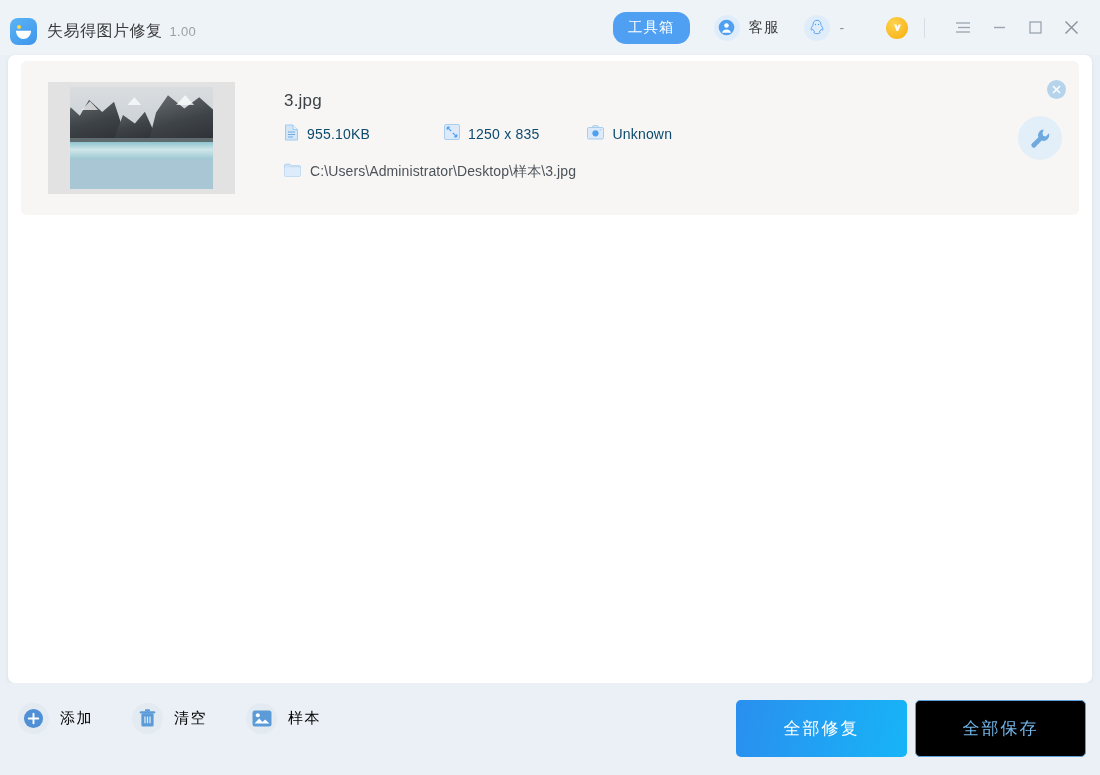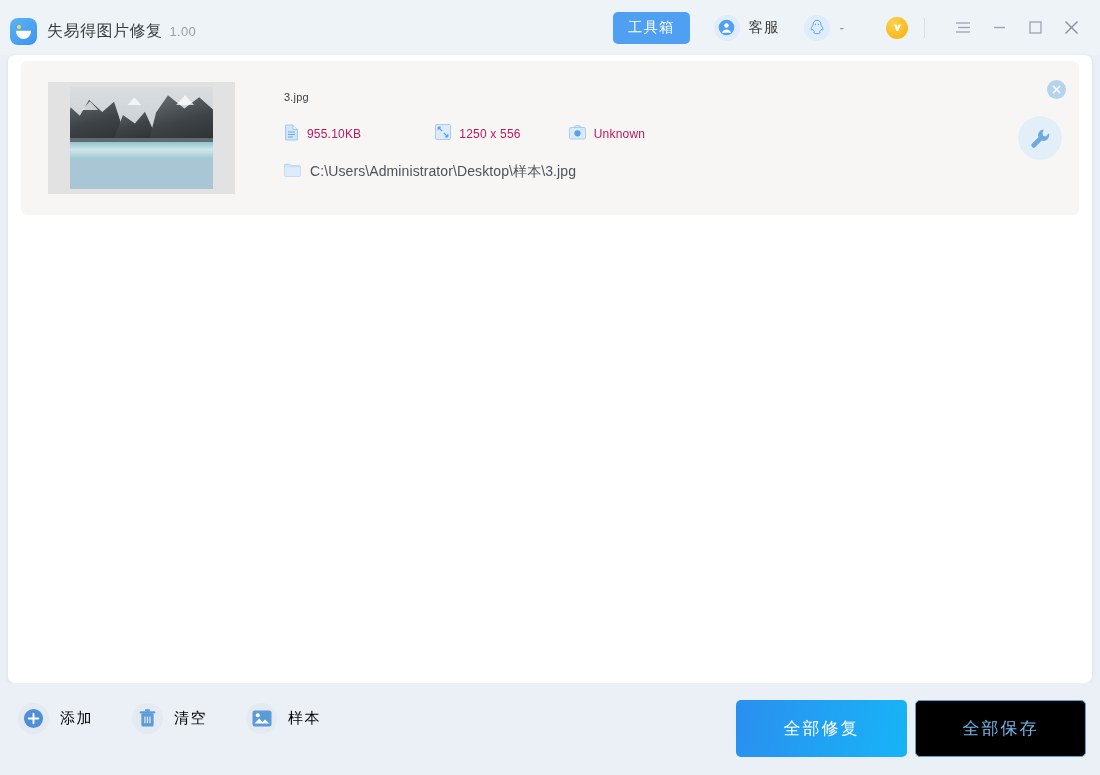--- a/index.html
+++ b/index.html
@@ -84,21 +84,21 @@
     display: flex;
     align-items: center;
     gap: 0;
   }
 
   #toolbox-btn {
     background: #4f9ff2;
     color: #fff;
     font-size: 14.5px;
     border: none;
-    border-radius: 5px;
+    border-radius: 13px;
     height: 32px;
     padding: 0 15px;
     cursor: pointer;
     letter-spacing: 1px;
     font-family: inherit;
   }
 
   .hdr-item {
     display: flex;
     align-items: center;
@@ -244,40 +244,40 @@
   }
   .water-flat {
     position: absolute; left: 0; top: 71%; width: 100%; height: 29%;
     background: #a9c6d5;
   }
 
   #file-name {
     position: absolute;
     left: 263px;
     top: 30px;
-    font-size: 11px;
+    font-size: 17px;
     color: #3c4248;
     letter-spacing: .2px;
   }
 
   .meta-row {
     position: absolute;
     left: 263px;
     top: 62px;
     display: flex;
     align-items: center;
     height: 22px;
   }
   .meta-item {
     display: flex;
     align-items: center;
   }
   .meta-item .mtxt {
-    font-size: 12px;
-    color: #be185d;
+    font-size: 14px;
+    color: #0c4a6e;
     margin-left: 8px;
     letter-spacing: .2px;
   }
   .sp1 { width: 74px; }
   .sp2 { width: 48px; }
 
   #path-row {
     position: absolute;
     left: 263px;
     top: 102px;
@@ -511,21 +511,21 @@
       <div class="sp1"></div>
 
       <div class="meta-item">
         <span>
           <svg width="16" height="16" viewBox="0 0 16 16">
             <rect x="0.5" y="0.5" width="15" height="15" rx="1.5" fill="#dceaf9" stroke="#a9cdec" stroke-width="1"></rect>
             <path d="M3.2 3.2l4 4M3.2 3.2v2.6M3.2 3.2h2.6" stroke="#4f9ff2" stroke-width="1.2" fill="none"></path>
             <path d="M12.8 12.8l-4-4M12.8 12.8v-2.6M12.8 12.8h-2.6" stroke="#4f9ff2" stroke-width="1.2" fill="none"></path>
           </svg>
         </span>
-        <span class="mtxt">1250 x 556</span>
+        <span class="mtxt">1250 x 835</span>
       </div>
 
       <div class="sp2"></div>
 
       <div class="meta-item">
         <span>
           <svg width="17" height="15" viewBox="0 0 17 15">
             <rect x="0.5" y="2.5" width="16" height="11.5" rx="1.5" fill="#dceaf9" stroke="#a9cdec" stroke-width="1"></rect>
             <path d="M5 2.5l1.2-1.8h4.6L12 2.5z" fill="#dceaf9" stroke="#a9cdec" stroke-width="1"></path>
             <circle cx="8.5" cy="8.3" r="3.1" fill="#4f9ff2"></circle>

